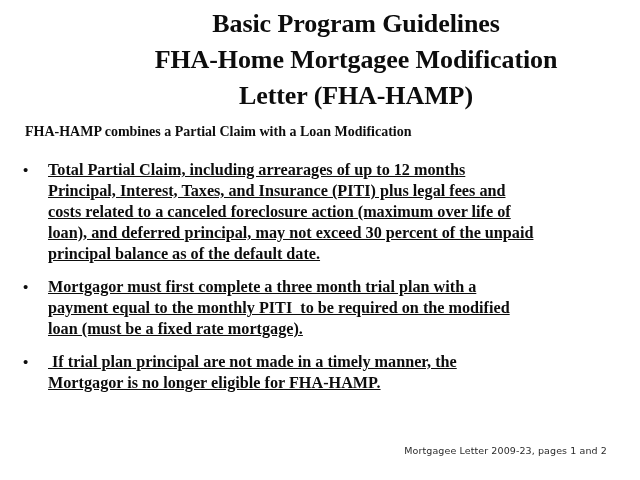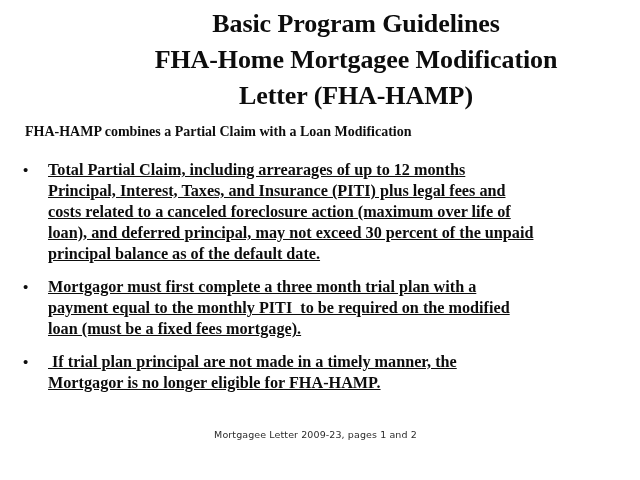--- a/index.html
+++ b/index.html
@@ -89,30 +89,29 @@
   .bullet-text {
     display: block;
     white-space: pre-wrap;
     text-decoration: underline;
   }
 
   
   .footer {
     position: absolute;
     left: 0;
-    top: 428px;
+    top: 444px;
     width: 607px;
-    text-align: center;
+    text-align: right;
     font-family: "DejaVu Sans", "Liberation Sans", sans-serif;
     font-weight: normal;
     font-size: 9.5px;
     line-height: 14px;
     color: #2b2b2b;
     letter-spacing: 0.1px;
-    margin-left: 12px;
   }
 </style>
 </head>
 <body>
 
 <div class="slide">
 
   <div class="title">
     <span class="title-line">Basic Program Guidelines</span>
     <span class="title-line">FHA-Home Mortgagee Modification</span>
@@ -129,21 +128,21 @@
 Principal, Interest, Taxes, and Insurance (PITI) plus legal fees and
 costs related to a canceled foreclosure action (maximum over life of
 loan), and deferred principal, may not exceed 30 percent of the unpaid
 principal balance as of the default date.</span>
     </div>
 
     <div class="bullet-item">
       <span class="bullet-marker">•</span>
       <span class="bullet-text">Mortgagor must first complete a three month trial plan with a
 payment equal to the monthly PITI  to be required on the modified
-loan (must be a fixed fees mortgage).</span>
+loan (must be a fixed rate mortgage).</span>
     </div>
 
     <div class="bullet-item">
       <span class="bullet-marker">•</span>
       <span class="bullet-text"> If trial plan principal are not made in a timely manner, the
 Mortgagor is no longer eligible for FHA-HAMP.</span>
     </div>
 
   </div>
 

